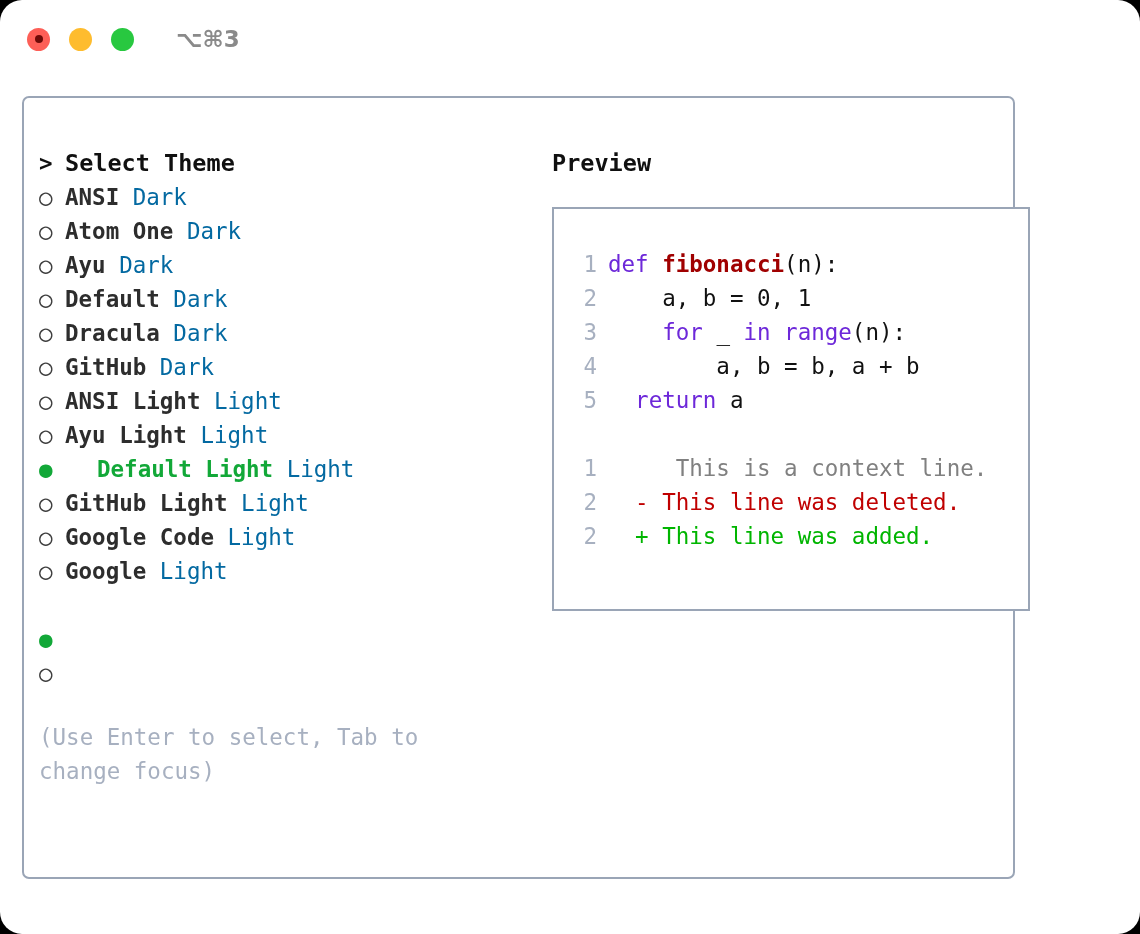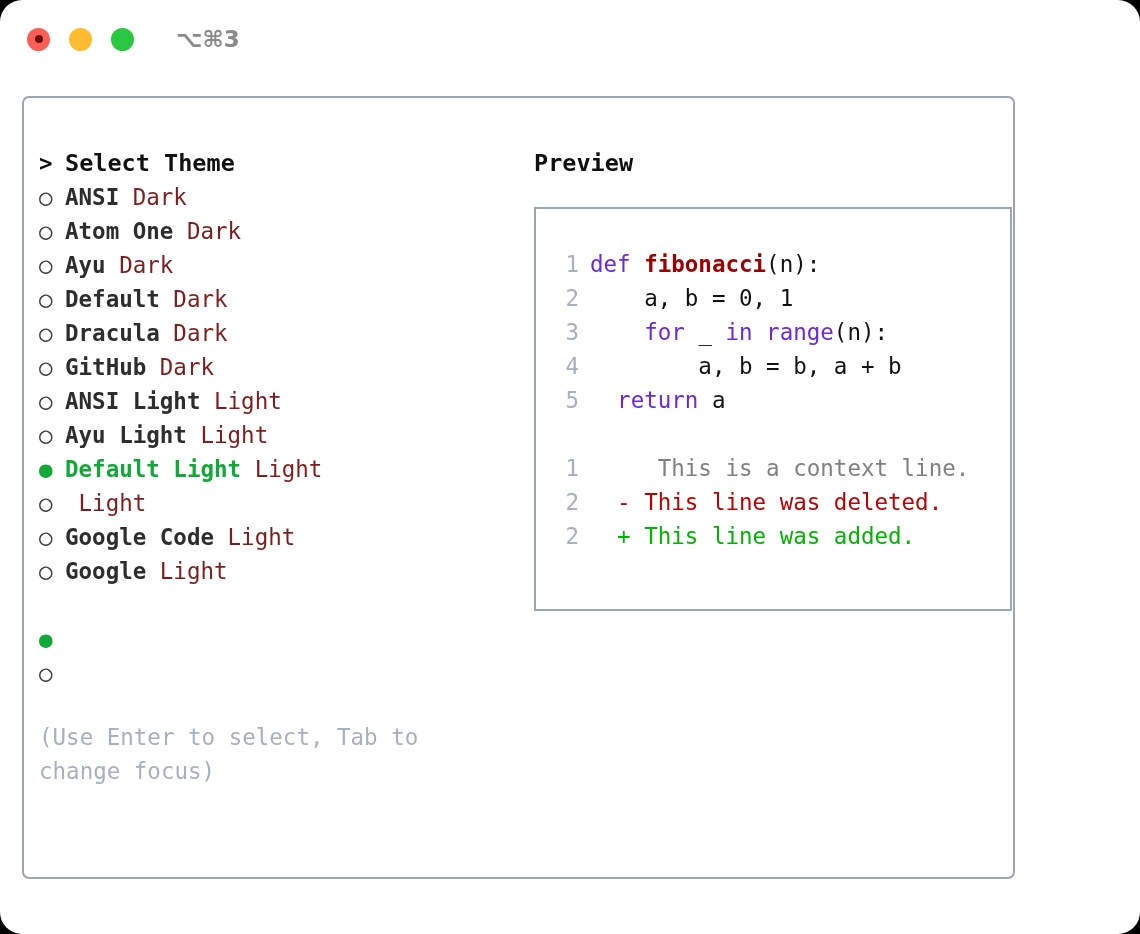--- a/index.html
+++ b/index.html
@@ -100,22 +100,22 @@
   .marker.blank { color: transparent; }
 
   .list-head {
     font-weight: 700;
     color: #101010;
     font-size: 23.5px;
   }
   .list-head .marker { color: #101010; font-weight: 700; }
 
   .name       { color: #2d2d2d; font-weight: 700; }
-  .name.sel   { color: #12a838; font-weight: 700; }
-  .kind       { color: #7f1d1d; font-weight: 400; }
+  .name.sel   { color: #12a838; font-weight: 700; margin-left: 32px; }
+  .kind       { color: #0369a1; font-weight: 400; }
 
   .sec-head {
     font-weight: 700;
     color: #2d2d2d;
     font-size: 22.5px;
   }
 
   .spacer { height: 34px; }
 
   .hint {
@@ -124,21 +124,21 @@
     font-size: 22.5px;
     line-height: 34px;
     color: #a7b0c0;
     font-weight: 400;
     white-space: normal;
   }
 
   
   .right-col {
     position: absolute;
-    left: 478px;
+    left: 496px;
     top: 48px;
     width: 500px;
     padding-left: 32px;
   }
 
   .preview-title {
     font-size: 23.5px;
     font-weight: 700;
     color: #101010;
     line-height: 34px;
@@ -208,21 +208,21 @@
         <div id="theme-rows">
             <div class="row"><span class="marker">○</span><span class="name">ANSI</span><span class="kind"> Dark</span></div>
             <div class="row"><span class="marker">○</span><span class="name">Atom One</span><span class="kind"> Dark</span></div>
             <div class="row"><span class="marker">○</span><span class="name">Ayu</span><span class="kind"> Dark</span></div>
             <div class="row"><span class="marker">○</span><span class="name">Default</span><span class="kind"> Dark</span></div>
             <div class="row"><span class="marker">○</span><span class="name">Dracula</span><span class="kind"> Dark</span></div>
             <div class="row"><span class="marker">○</span><span class="name">GitHub</span><span class="kind"> Dark</span></div>
             <div class="row"><span class="marker">○</span><span class="name">ANSI Light</span><span class="kind"> Light</span></div>
             <div class="row"><span class="marker">○</span><span class="name">Ayu Light</span><span class="kind"> Light</span></div>
             <div class="row"><span class="marker sel">●</span><span class="name sel">Default Light</span><span class="kind"> Light</span></div>
-            <div class="row"><span class="marker">○</span><span class="kind"> Light</span></div>
+            <div class="row"><span class="marker">○</span><span class="name">GitHub Light</span><span class="kind"> Light</span></div>
             <div class="row"><span class="marker">○</span><span class="name">Google Code</span><span class="kind"> Light</span></div>
             <div class="row"><span class="marker">○</span><span class="name">Google</span><span class="kind"> Light</span></div>
           </div>
 
         <div class="spacer"></div>
 
 
         <div id="apply-rows">
             <div class="row"><span class="marker sel">●</span></div>
             <div class="row"><span class="marker">○</span></div>

